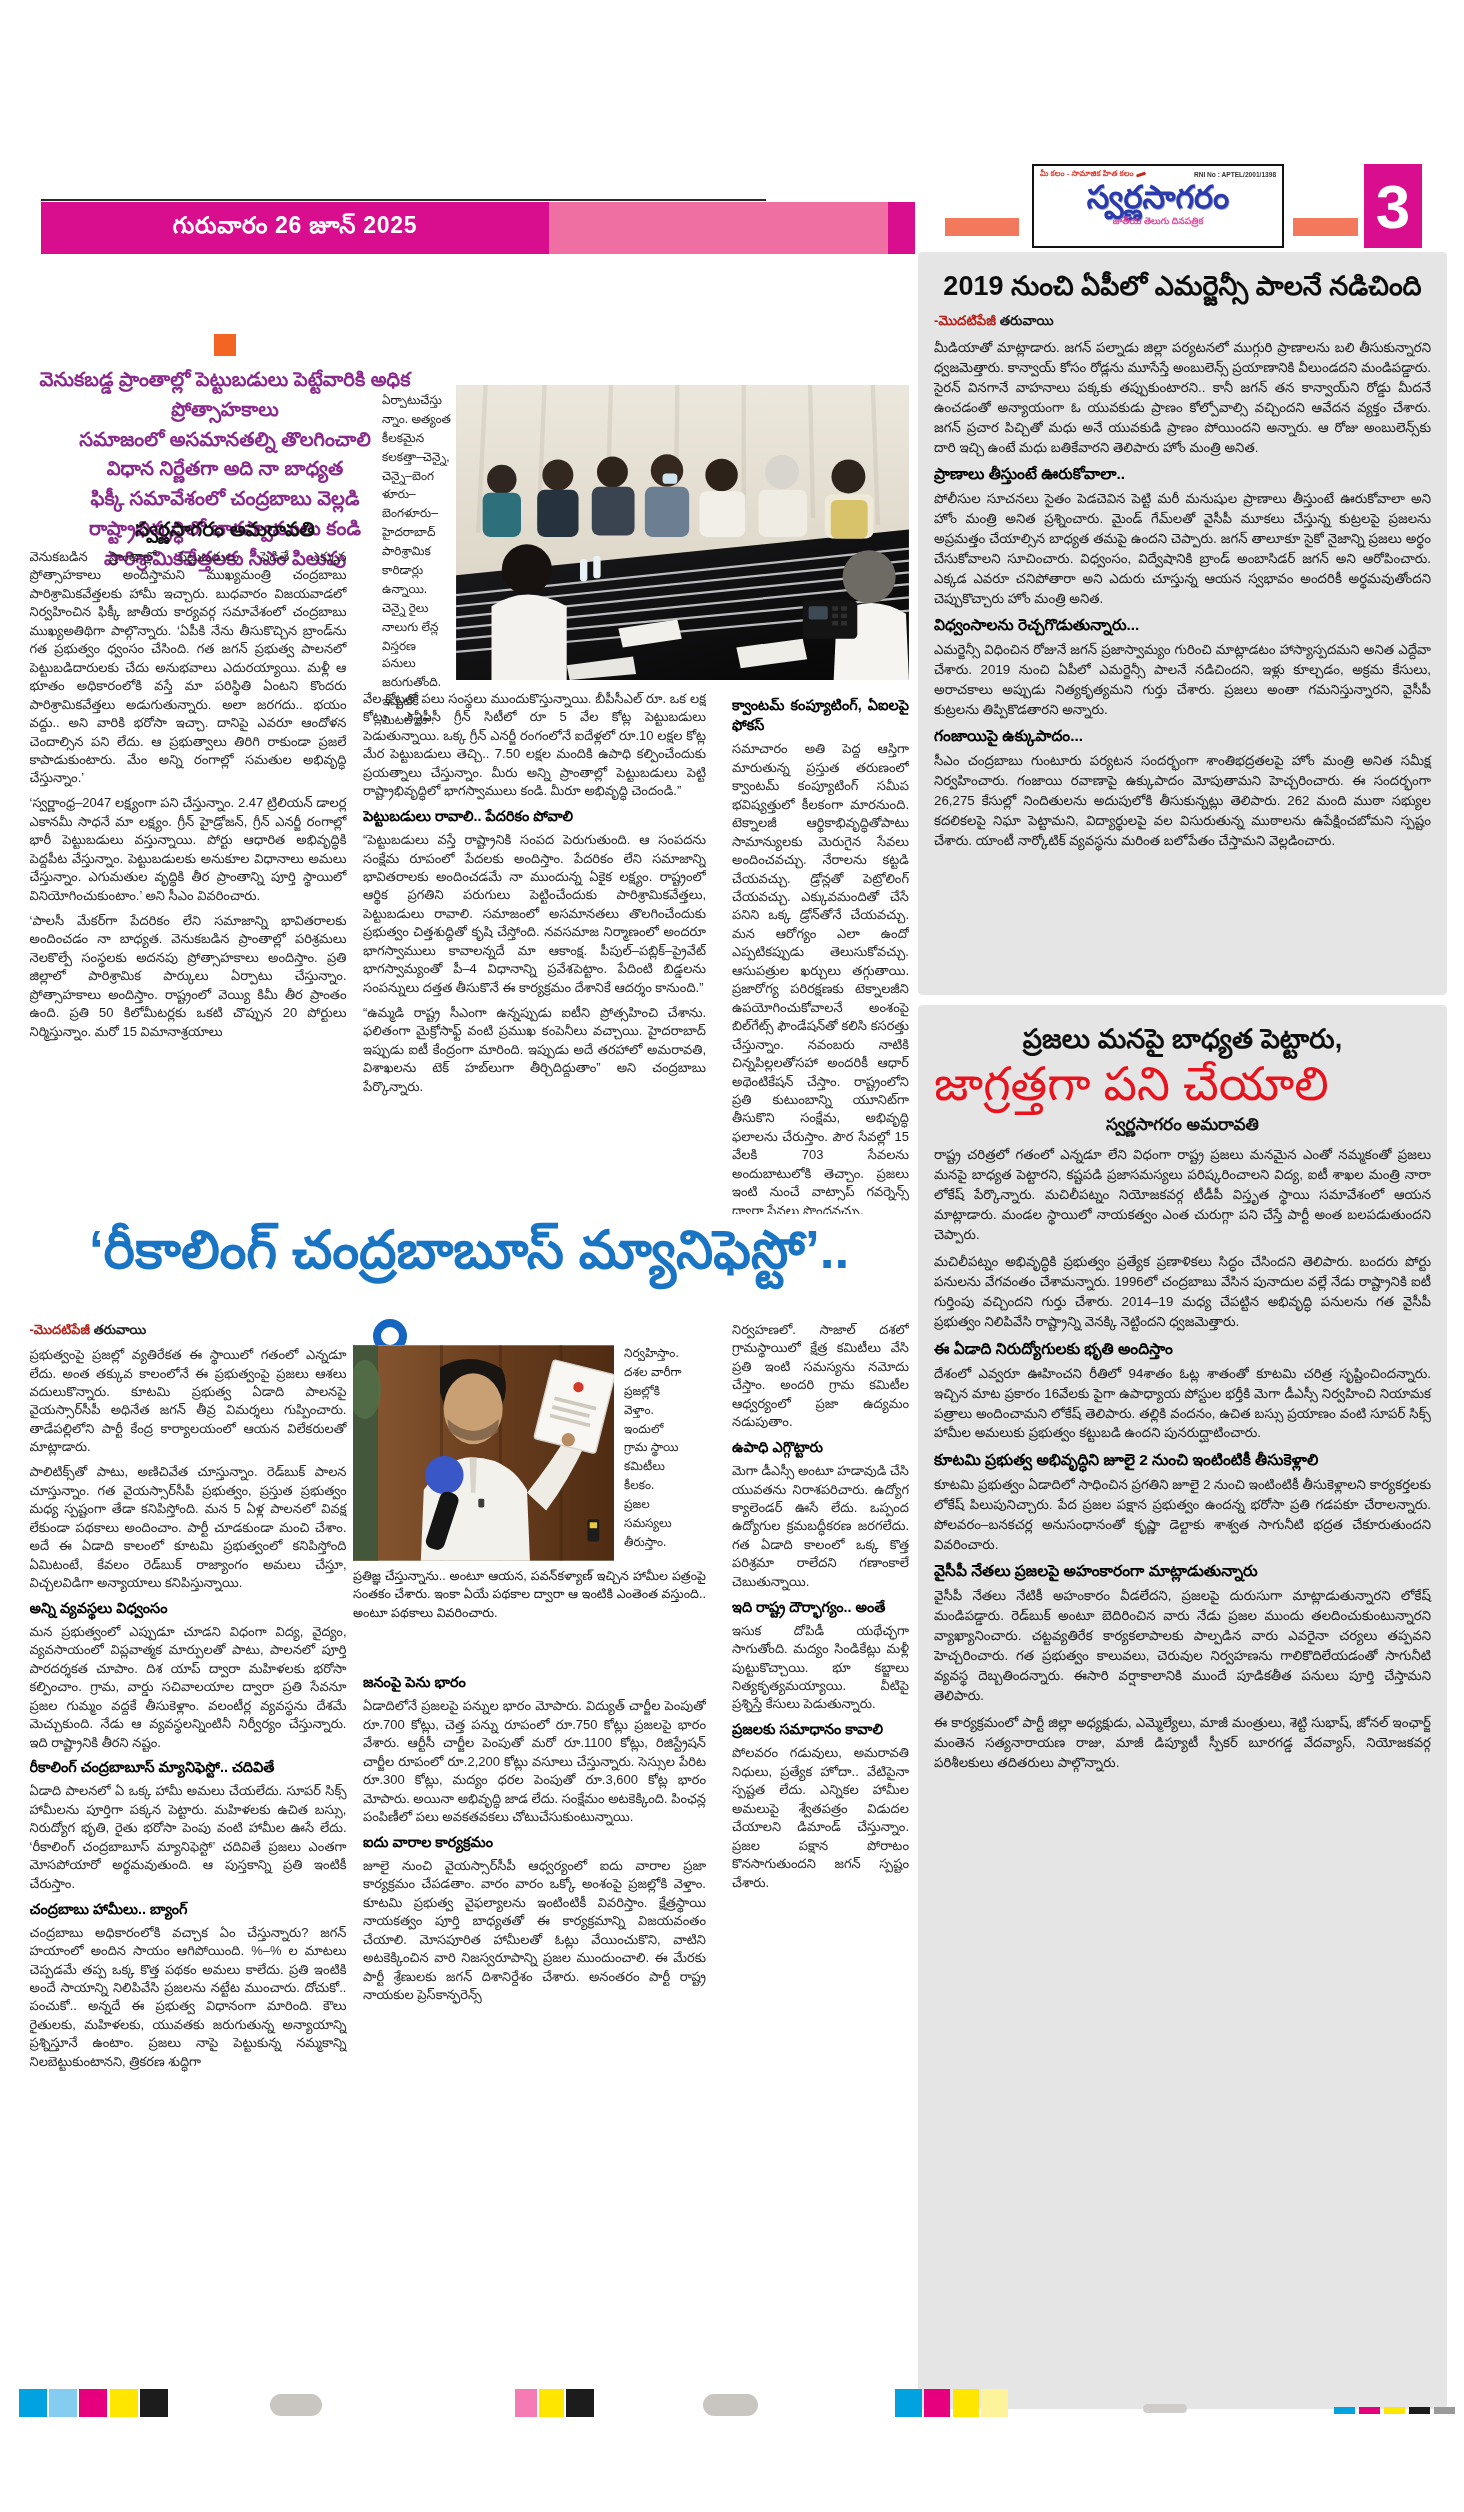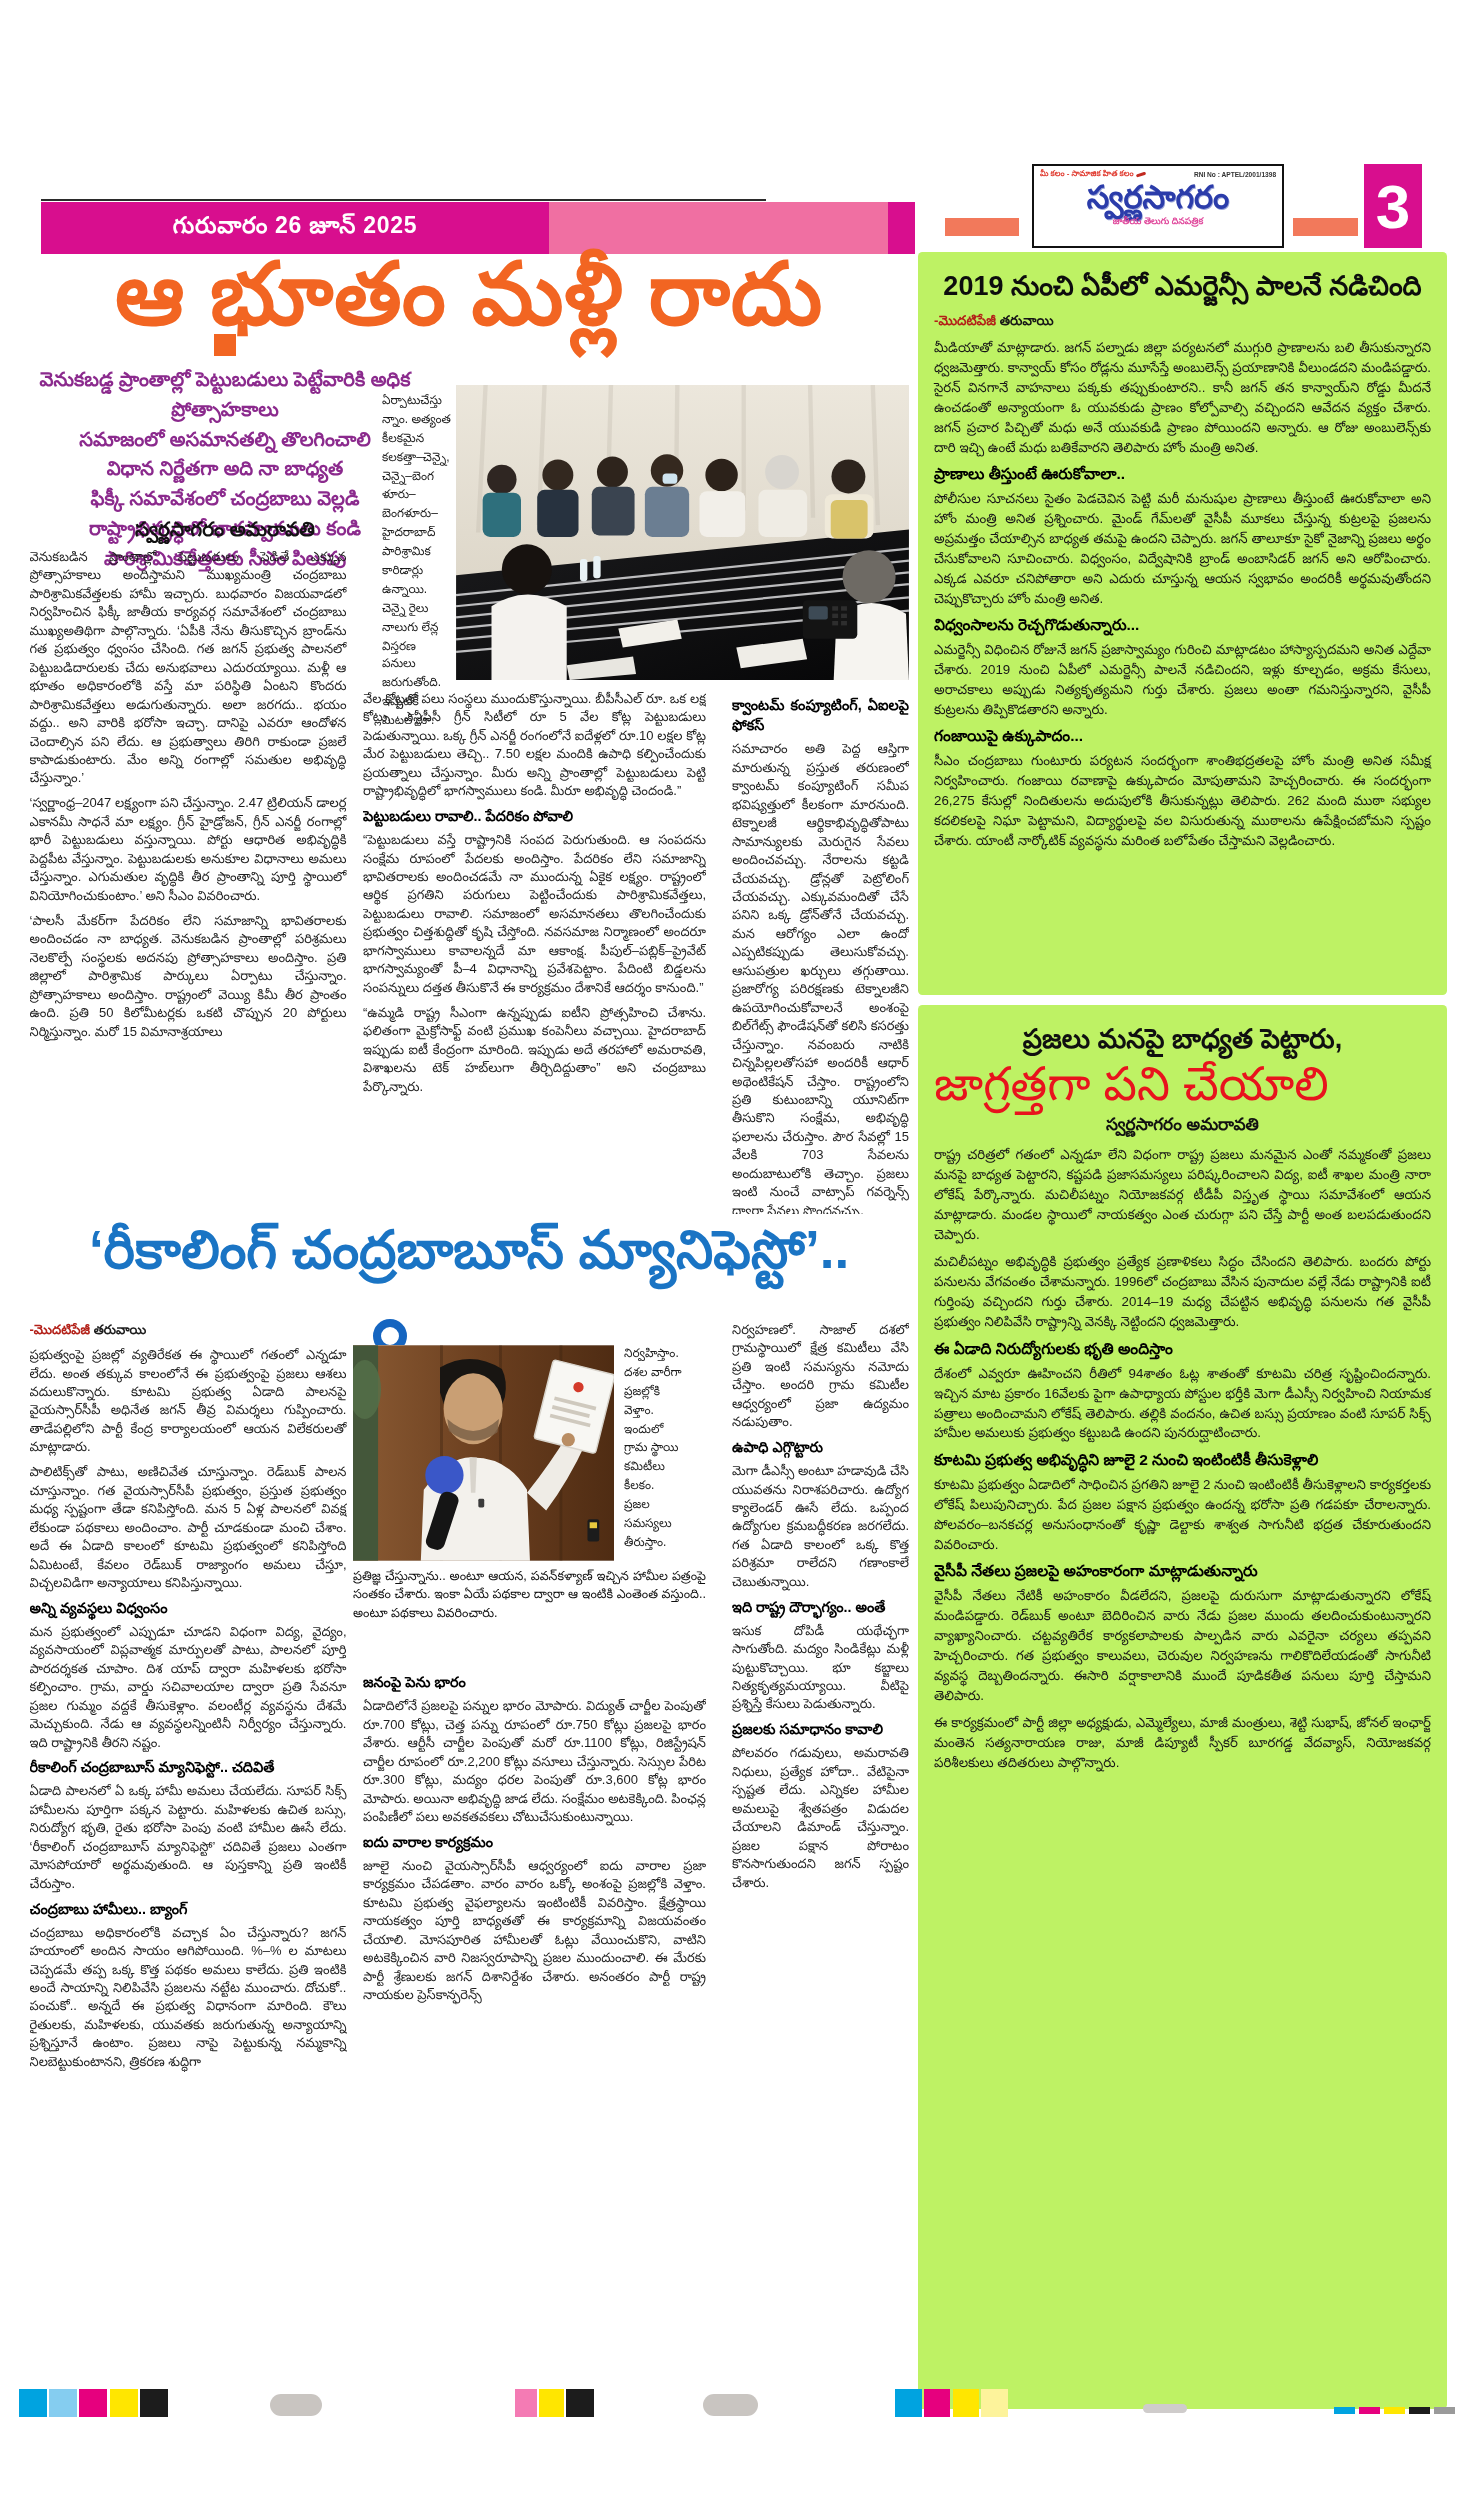--- a/index.html
+++ b/index.html
@@ -30,21 +30,21 @@
   .blue-ring{position:absolute;left:373px;top:1319px;width:34px;height:34px;border:8px solid #1565c0;border-radius:50%;box-sizing:border-box;}
   
   .col{position:absolute;overflow:hidden;text-align:justify;}
   .col p{margin:0 0 6.6px;font-size:13px;line-height:1.42;color:#1d1d1d;}
   .col h4{margin:7.4px 0 3px;font-size:14.4px;color:#000;font-weight:bold;}
   .sliver p{margin:0 0 1.5px;font-size:12px;line-height:1.45;text-align:left;}
   .contline{font-weight:bold;font-size:14px;color:#111;margin:0 0 5.9px;}
   .contline .red{color:#b32018;}
   .caption{position:absolute;left:353px;top:1567px;width:353px;font-size:12.6px;line-height:1.45;color:#111;text-align:justify;overflow:hidden;height:89px;}
   
-  .bluebox{position:absolute;left:918px;width:529px;background:#bef264;border-radius:4.4px;box-sizing:border-box;padding:17.7px 16px;overflow:hidden;}
+  .bluebox{position:absolute;left:918px;width:529px;background:#e5e5e5;border-radius:4.4px;box-sizing:border-box;padding:17.7px 16px;overflow:hidden;}
   .bluebox .bh1{font-size:27px;font-weight:800;color:#0d0d0d;text-align:center;line-height:1.25;margin:0 0 7.4px;}
   .bluebox .bh1b{font-size:27px;font-weight:800;color:#101010;text-align:center;line-height:1.2;margin:0;}
   .bluebox .bh2{font-size:47px;font-weight:400;color:#e8131d;text-align:left;line-height:1.15;margin:1.5px 0 4.4px;}
   .bluebox .bdate{font-size:17px;font-weight:bold;color:#111;text-align:center;margin:0 0 7.4px;}
   .bluebox p{margin:0 0 7.4px;font-size:13.3px;line-height:1.5;color:#161616;text-align:justify;}
   .bluebox h4{margin:7.4px 0 3px;font-size:15.5px;color:#000;font-weight:bold;}
   
   .photo{position:absolute;overflow:hidden;background:#ddd;}
   
   .marks{position:absolute;display:flex;gap:2.2px;z-index:5;}
@@ -66,21 +66,20 @@
     <div class="row1">
       <span class="slogan"><span>మీ కలం - సామాజిక హిత కలం</span><span class="penicon"></span></span>
       <span class="rni">RNI No : APTEL/2001/1398</span>
     </div>
     <div class="title">స్వర్ణసాగరం</div>
     <div class="tag2">జాతీయ తెలుగు దినపత్రిక</div>
   </div>
   <div class="dash" style="left:1293px;width:65px;"></div>
   <div class="pagenum">3</div>
 
-  <div class="h1-main">ఆ భూతం మళ్లీ రాదు</div>
   <div class="bullet-square"></div>
   <div class="deck">
       <p>వెనుకబడ్డ ప్రాంతాల్లో పెట్టుబడులు పెట్టేవారికి అధిక ప్రోత్సాహకాలు</p>
       <p>సమాజంలో అసమానతల్ని తొలగించాలి</p>
       <p>విధాన నిర్ణేతగా అది నా బాధ్యత</p>
       <p>ఫిక్కీ సమావేశంలో చంద్రబాబు వెల్లడి</p>
       <p>రాష్ట్రాభివృద్ధిలో భాగస్వాములు కండి</p>
       <p>పారిశ్రామికవేత్తలకు సీఎం పిలుపు</p>
     </div>
   <div class="dateline">స్వర్ణసాగరం అమరావతి</div>

